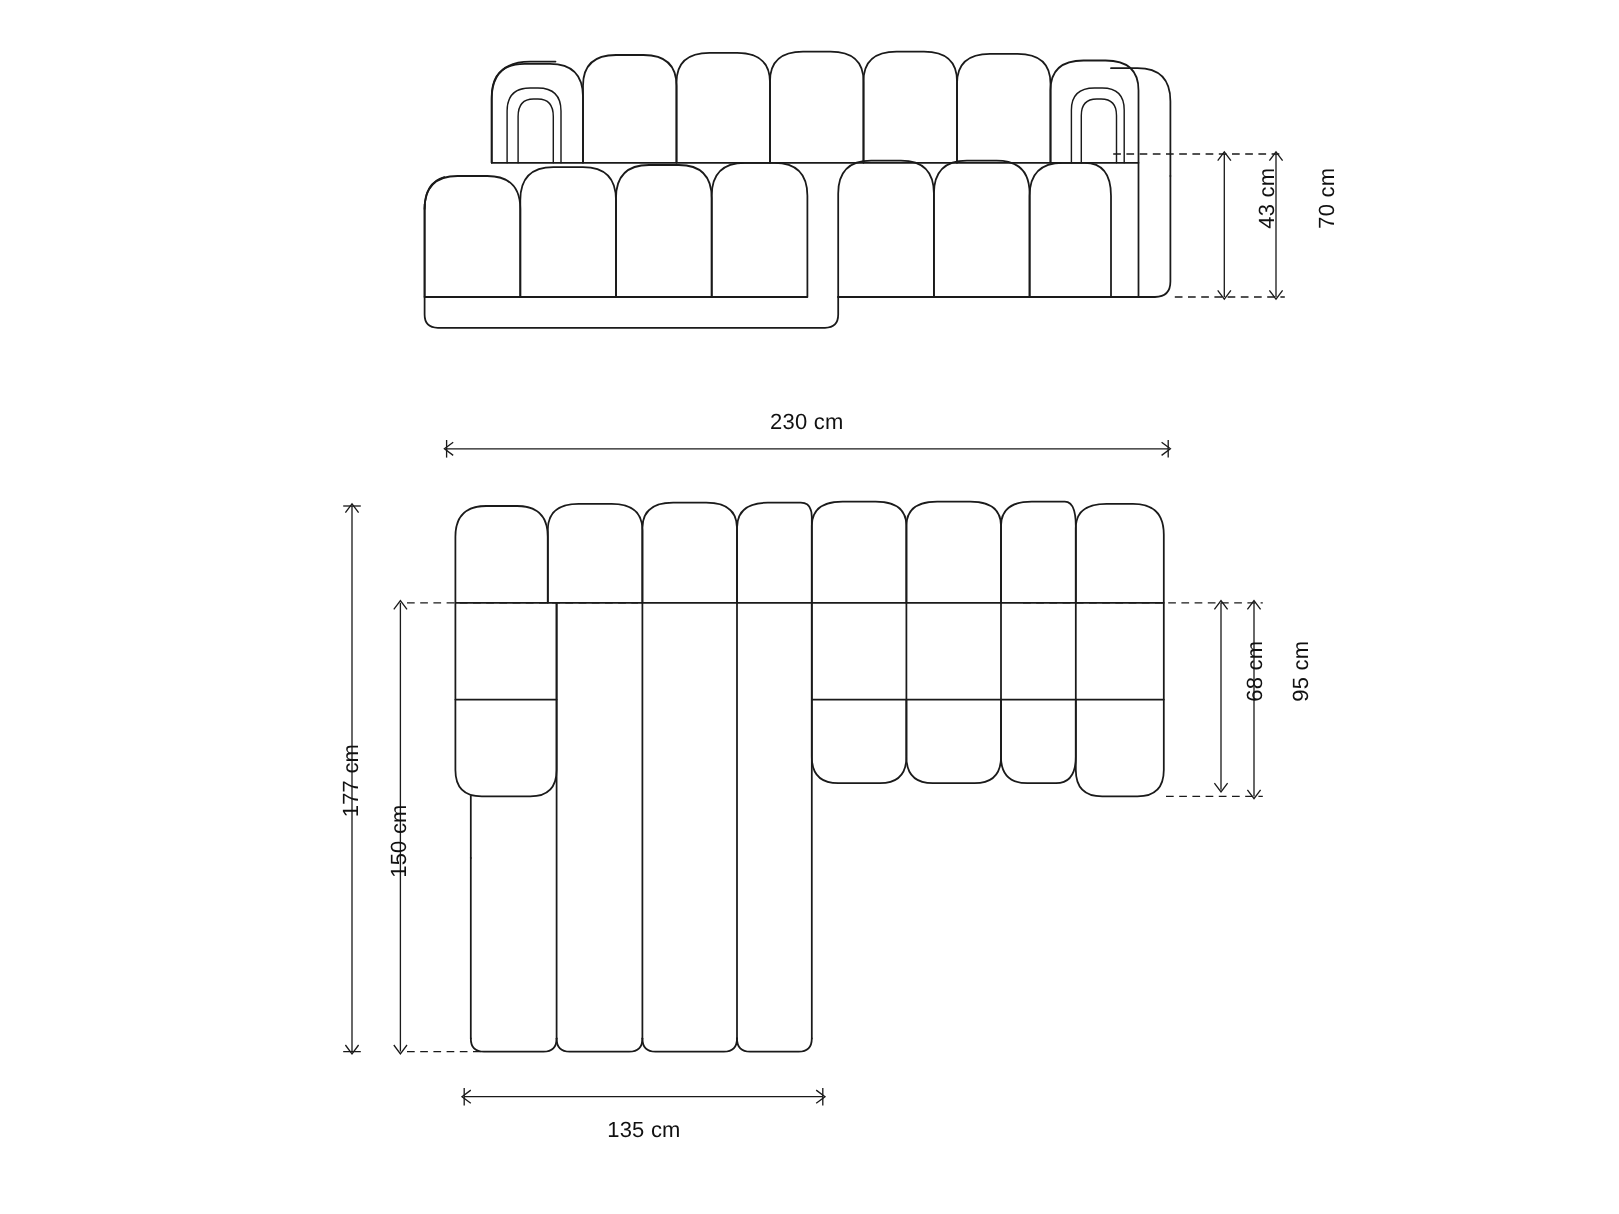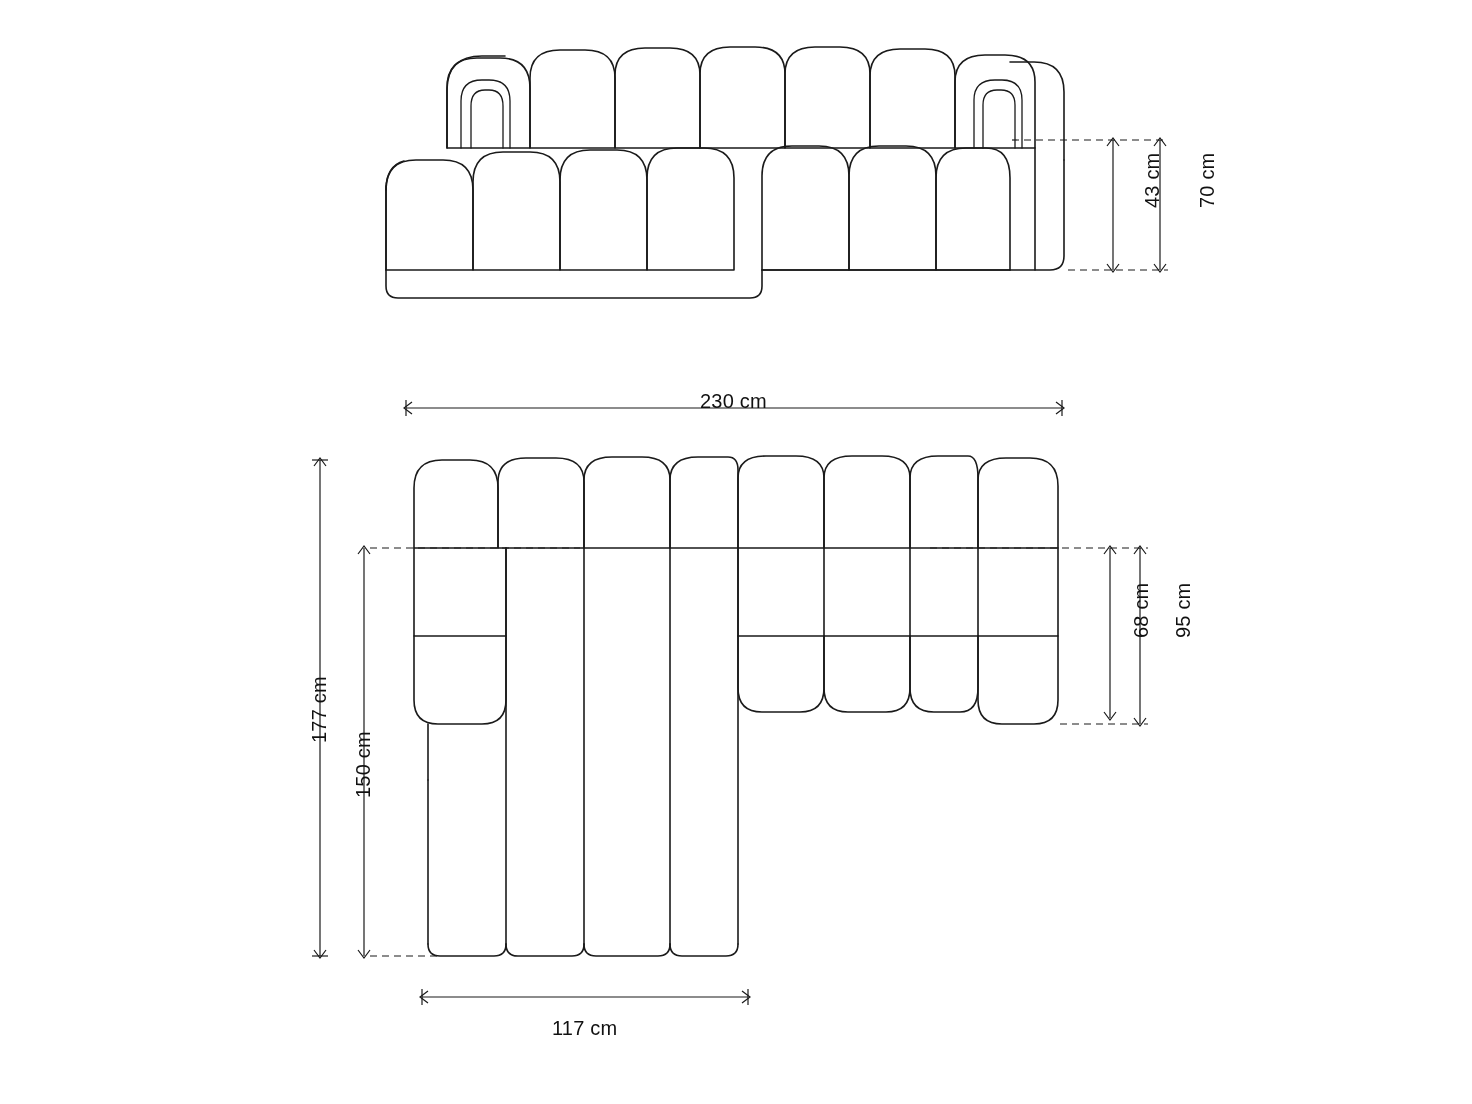--- a/index.html
+++ b/index.html
@@ -202,25 +202,25 @@
       <path class="dim-line" d="M1104 554 L1110 546 L1116 554"></path>
       <path class="dim-line" d="M1104 712 L1110 720 L1116 712"></path>
     </g>
 
   </svg>
 
   <div class="dim-label rot" style="left:1196px; top:208px;">70 cm</div>
 
   <div class="dim-label rot" style="left:1141px; top:208px;">43 cm</div>
 
-  <div class="dim-label" style="left:700px; top:390px;">230 cm</div>
+  <div class="dim-label" style="left:700px; top:373px;">230 cm</div>
 
   <div class="dim-label rot" style="left:308px; top:743px;">177 cm</div>
 
   <div class="dim-label rot" style="left:352px; top:798px;">150 cm</div>
 
   <div class="dim-label rot" style="left:1172px; top:638px;">95 cm</div>
 
   <div class="dim-label rot" style="left:1130px; top:638px;">68 cm</div>
 
-  <div class="dim-label" style="left:552px; top:1017px;">117 cm</div>
+  <div class="dim-label" style="left:552px; top:1017px;">135 cm</div>
 
 </div>
 
 </body></html>

